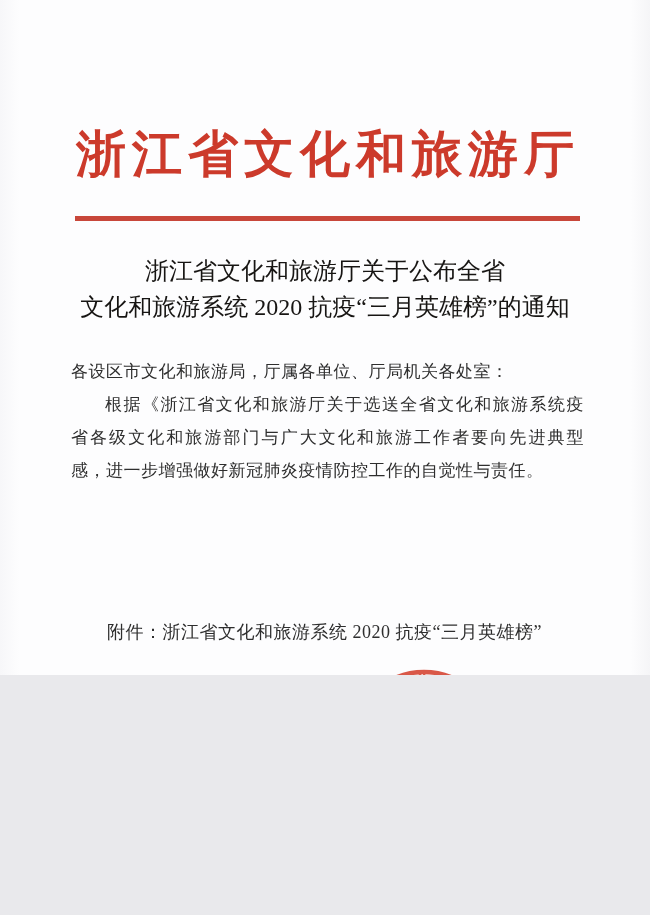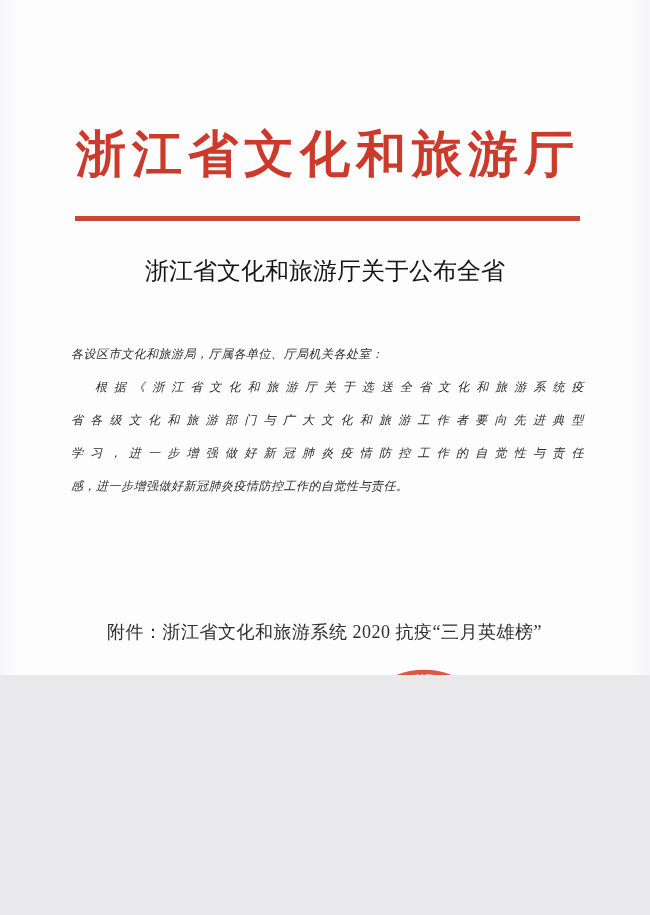--- a/index.html
+++ b/index.html
@@ -32,25 +32,24 @@
     position:absolute;top:216px;left:75px;width:505px;height:5px;
     background:var(--rule-red,#c8473a);
   }
   .doc-title{
     position:absolute;top:253px;left:40px;width:570px;
     text-align:center;
     font-size:24px;font-weight:normal;line-height:36px;
     color:var(--title-ink,#171513);
   }
   .body-block{
-    position:absolute;top:338px;left:71px;width:513px;
-    font-size:12px;line-height:33px;
+    position:absolute;top:355px;left:71px;width:513px;
+    font-size:17px;line-height:33px;
     color:var(--ink,#2e2e2e);
     letter-spacing:0.5px;
-    font-style:italic;
   }
   .body-line{white-space:nowrap;}
   .body-line.justify{
     white-space:normal;
     text-align:justify;
     text-align-last:justify;
     text-justify:inter-character;
   }
   .body-line.indent{text-indent:2em;}
   .attachment{
@@ -85,27 +84,27 @@
 <body>
 
 <div class="page">
 
   <div class="letterhead">浙江省文化和旅游厅</div>
 
   <div class="red-rule"></div>
 
   <div class="doc-title">
     <div>浙江省文化和旅游厅关于公布全省</div>
+    <div>文化和旅游系统 2020 抗疫“三月英雄榜”的通知</div>
   </div>
 
   <div class="body-block">
     <div class="body-line">各设区市文化和旅游局，厅属各单位、厅局机关各处室：</div>
     <div class="body-line justify indent">根据《浙江省文化和旅游厅关于选送全省文化和旅游系统疫</div>
     <div class="body-line justify">省各级文化和旅游部门与广大文化和旅游工作者要向先进典型</div>
-    <div class="body-line justify">学习，进一步增强做好新冠肺炎疫情防控工作的自觉性与责任</div>
     <div class="body-line">感，进一步增强做好新冠肺炎疫情防控工作的自觉性与责任。</div>
   </div>
 
   <div class="attachment">附件：浙江省文化和旅游系统 2020 抗疫“三月英雄榜”</div>
 
   <div class="signer">浙江省文化和旅游厅</div>
 
   <div class="sign-date">2020 年 3 月 31 日</div>
 
   <svg class="seal" viewBox="-80 -80 160 160">

